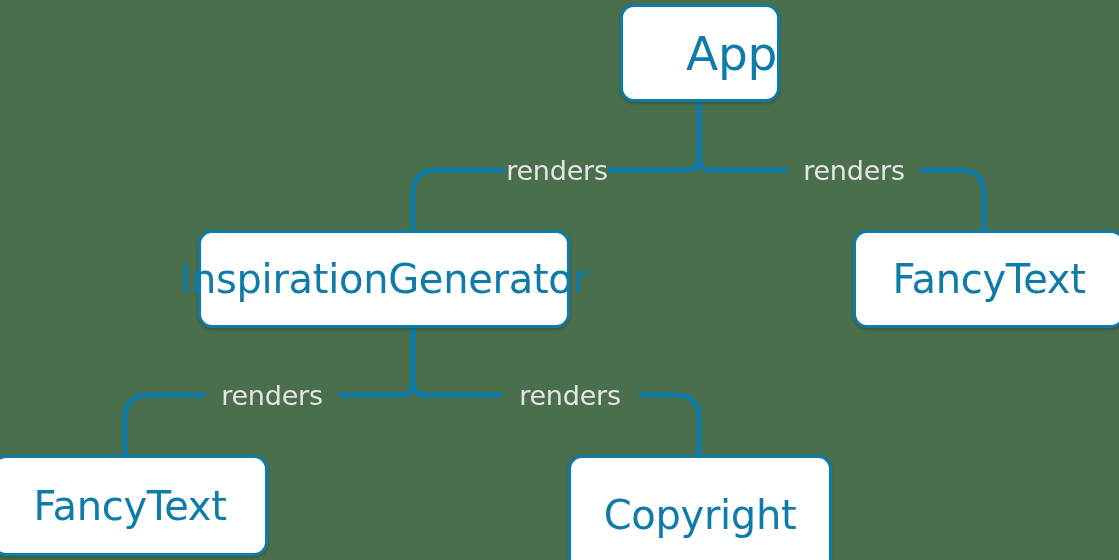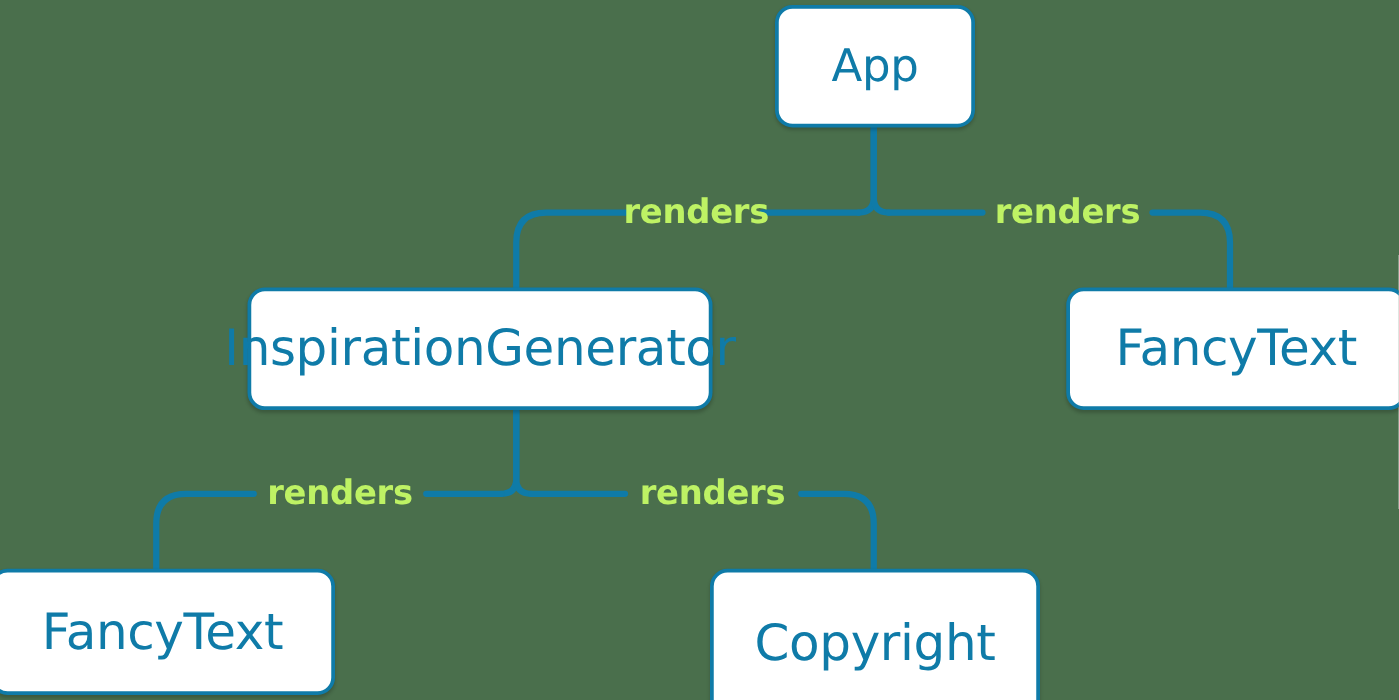--- a/index.html
+++ b/index.html
@@ -35,32 +35,32 @@
     display: flex;
     align-items: center;
     justify-content: center;
     color: #0f7ba8;
     font-family: "DejaVu Sans", sans-serif;
     font-weight: 400;
     letter-spacing: -0.3px;
     white-space: nowrap;
     box-shadow: 0 2px 3px rgba(0,0,0,0.20);
   }
-  #node-app        { left: 620px;  top: 4px;   width: 160px; height: 98px;  font-size: 36px; }
+  #node-app        { left: 620px;  top: 4px;   width: 160px; height: 98px;  font-size: 47px; justify-content: flex-end; }
   #node-inspgen    { left: 198px;  top: 230px; width: 372px; height: 98px;  font-size: 40px; }
   #node-fancy-right{ left: 853px;  top: 230px; width: 272px; height: 98px;  font-size: 40px; }
   #node-fancy-left { left: -8px;   top: 455px; width: 276px; height: 101px; font-size: 40px; }
   #node-copyright  { left: 568px;  top: 455px; width: 264px; height: 119px; font-size: 40px; }
 
   .edge-label {
     position: absolute;
-    color: #bef264;
+    color: #e5e5e5;
     font-family: "DejaVu Sans", sans-serif;
     font-size: 27px;
-    font-weight: 700;
+    font-weight: 400;
     letter-spacing: -0.2px;
     white-space: nowrap;
     transform: translate(-50%, -50%);
   }
   #label-app-inspgen    { left: 557px; top: 170px; }
   #label-app-fancy      { left: 854px; top: 170px; }
   #label-inspgen-fancy  { left: 272px; top: 395px; }
   #label-inspgen-copy   { left: 570px; top: 395px; }
 </style>
 </head>

